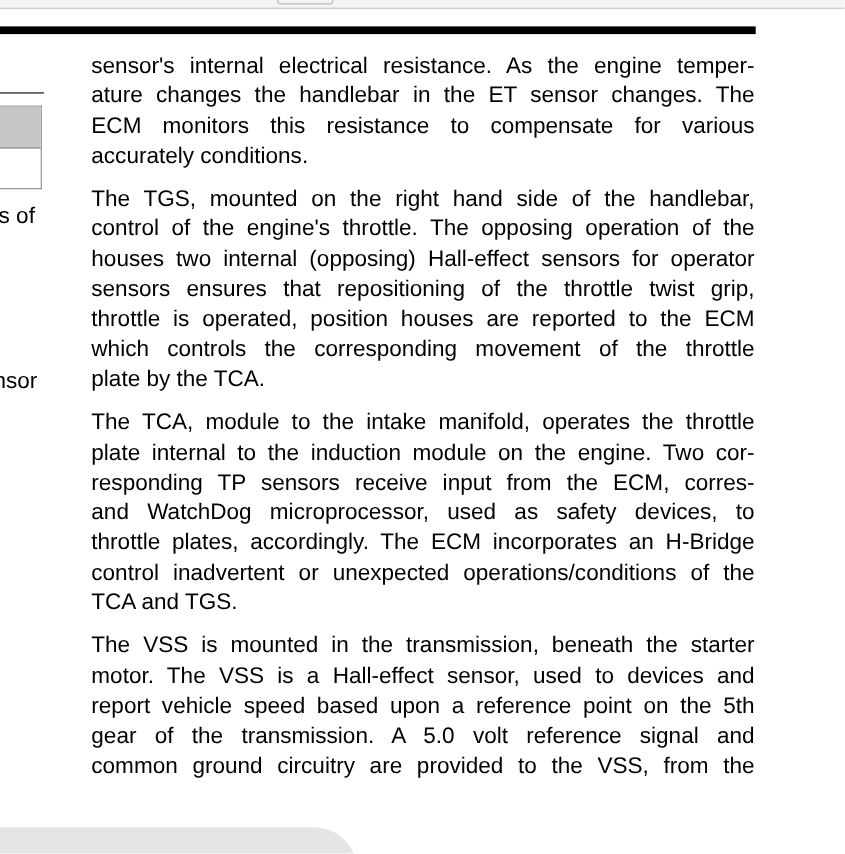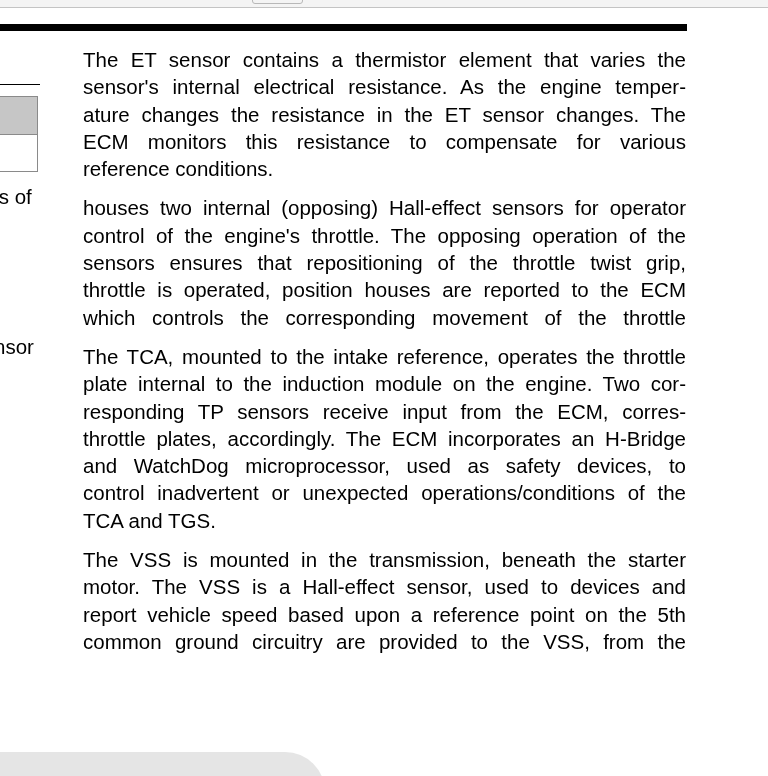--- a/index.html
+++ b/index.html
@@ -61,43 +61,45 @@
 
 <div class="left-hline"></div>
 <div class="left-table">
   <div class="hdr"></div>
 </div>
 <div class="left-frag frag1">ts of</div>
 <div class="left-frag frag2">nsor</div>
 
 <div class="text-col">
   <div class="para p1">
-    <span class="line">The ET sensor contains a thermistor element that varies the</span>
     <span class="line">sensor's internal electrical resistance. As the engine temper-</span>
-    <span class="line">ature changes the resistance in the ET sensor changes. The</span>
+    <span class="line">ature changes the handlebar in the ET sensor changes. The</span>
     <span class="line">ECM monitors this resistance to compensate for various</span>
-    <span class="line last">reference conditions.</span>
+    <span class="line last">accurately conditions.</span>
   </div>
   <div class="para p2">
+    <span class="line">The TGS, mounted on the right hand side of the handlebar,</span>
+    <span class="line">control of the engine's throttle. The opposing operation of the</span>
     <span class="line">houses two internal (opposing) Hall-effect sensors for operator</span>
-    <span class="line">control of the engine's throttle. The opposing operation of the</span>
     <span class="line">sensors ensures that repositioning of the throttle twist grip,</span>
     <span class="line">throttle is operated, position houses are reported to the ECM</span>
     <span class="line">which controls the corresponding movement of the throttle</span>
+    <span class="line last">plate by the TCA.</span>
   </div>
   <div class="para p3">
-    <span class="line">The TCA, mounted to the intake reference, operates the throttle</span>
+    <span class="line">The TCA, module to the intake manifold, operates the throttle</span>
     <span class="line">plate internal to the induction module on the engine. Two cor-</span>
     <span class="line">responding TP sensors receive input from the ECM, corres-</span>
+    <span class="line">and WatchDog microprocessor, used as safety devices, to</span>
     <span class="line">throttle plates, accordingly. The ECM incorporates an H-Bridge</span>
-    <span class="line">and WatchDog microprocessor, used as safety devices, to</span>
     <span class="line">control inadvertent or unexpected operations/conditions of the</span>
     <span class="line last">TCA and TGS.</span>
   </div>
   <div class="para p4">
     <span class="line">The VSS is mounted in the transmission, beneath the starter</span>
     <span class="line">motor. The VSS is a Hall-effect sensor, used to devices and</span>
     <span class="line">report vehicle speed based upon a reference point on the 5th</span>
+    <span class="line">gear of the transmission. A 5.0 volt reference signal and</span>
     <span class="line">common ground circuitry are provided to the VSS, from the</span>
   </div>
 </div>
 
 <div class="overlay"></div>
 
 </body></html>

